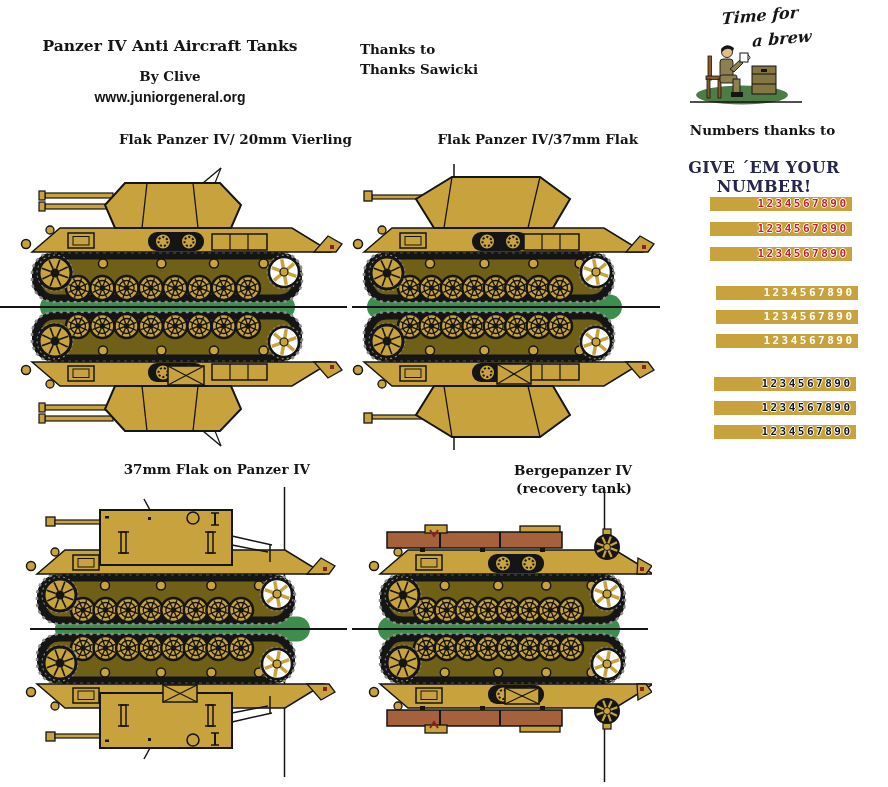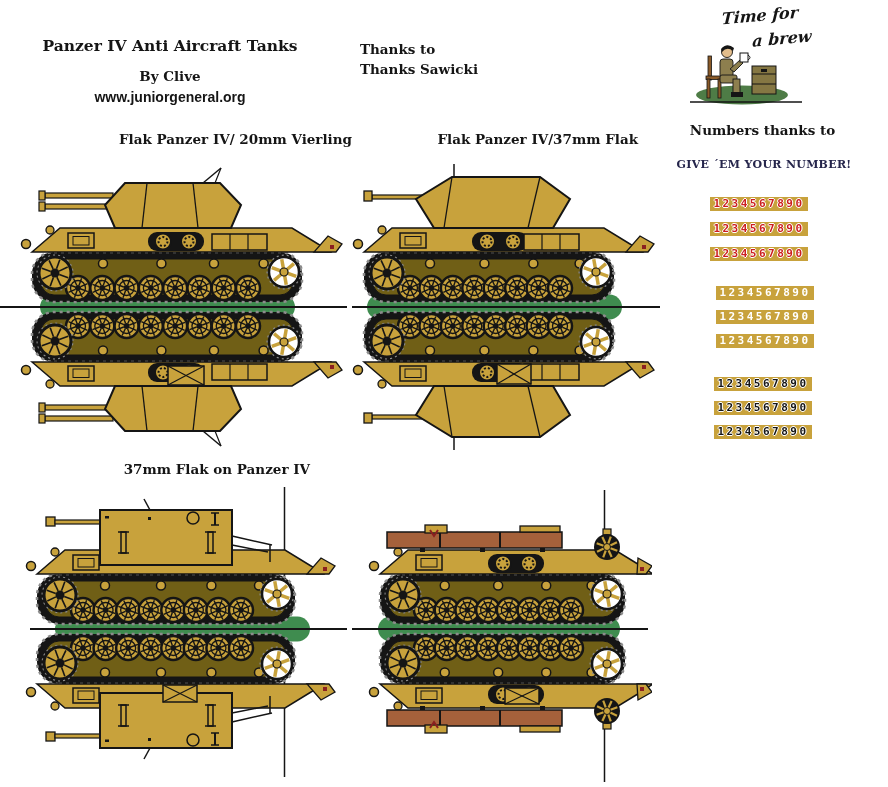--- a/index.html
+++ b/index.html
@@ -11,35 +11,35 @@
   .center{text-align:center;}
   .title{left:20px;top:36px;width:300px;font-size:15.5px;}
   .byline{left:20px;top:68px;width:300px;font-size:13.5px;}
   .url{left:20px;top:89px;width:300px;font-size:14px;}
   .thanks{left:360px;top:39px;width:200px;font-size:13.5px;line-height:20px;}
   .script{font-family:"DejaVu Serif","Liberation Serif",serif;font-style:italic;font-weight:bold;
           font-size:16px;transform:rotate(-5deg) skewX(-8deg);}
   .brew1{left:715px;top:6px;width:90px;text-align:center;}
   .brew2{left:742px;top:29px;width:80px;text-align:center;}
   .numcredit{left:680px;top:121px;width:165px;font-size:13.5px;line-height:18px;text-align:center;}
-  .cta{left:676px;top:158px;width:176px;font-size:11px;letter-spacing:0.3px;text-align:center;
+  .cta{left:676px;top:158px;width:176px;font-size:16px;letter-spacing:0.3px;text-align:center;
        color:var(--cta-color,#26264C);}
   .label{font-size:13.5px;text-align:right;}
   .lbl1{left:0px;top:131px;width:352px;}
   .lbl2{left:338px;top:131px;width:300px;}
   .lbl3{left:20px;top:461px;width:290px;}
   .lbl4{left:352px;top:461px;width:280px;line-height:18px;}
   .strips{position:absolute;display:flex;flex-direction:column;}
   #sg1{left:710px;top:197px;gap:11px;}
   #sg2{left:716px;top:286px;gap:10px;}
   #sg3{left:714px;top:377px;gap:10px;}
   .strip{width:98px;height:14px;line-height:14px;text-align:center;
          background:var(--strip-bg,#C8A23C);
          font-family:"DejaVu Sans Mono","Liberation Mono",monospace;
-         font-weight:bold;font-size:11px;letter-spacing:2.5px;}
+         font-weight:bold;font-size:11px;letter-spacing:2.5px;padding-left:44px;}
   .g1{color:var(--digit-red,#CC1F1F);
       text-shadow:1px 0 0 #fff,-1px 0 0 #fff,0 1px 0 #fff,0 -1px 0 #fff;}
   .g2{color:var(--digit-white,#fff);}
   .g3{color:var(--digit-black,#151515);
       text-shadow:1px 0 0 #fff,-1px 0 0 #fff,0 1px 0 #fff,0 -1px 0 #fff;}
   svg.tank{position:absolute;}
   #tank1{left:0px;top:160px;width:352px;height:300px;}
   #tank2{left:352px;top:160px;width:320px;height:300px;}
   #tank3{left:20px;top:480px;width:332px;height:307px;}
   #tank4{left:352px;top:485px;width:300px;height:302px;}
@@ -107,20 +107,24 @@
   </div>
   <div class="strips" id="sg3">
     <div class="strip g3">1234567890</div>
     <div class="strip g3">1234567890</div>
     <div class="strip g3">1234567890</div>
   </div>
 
   <div class="abs serif label lbl1 center">Flak Panzer IV/ 20mm Vierling</div>
   <div class="abs serif label lbl2 center">Flak Panzer IV/37mm Flak</div>
   <div class="abs serif label lbl3 center">37mm Flak on Panzer IV</div>
+  <div class="abs serif label lbl4 center">
+    <div>Bergepanzer IV</div>
+    <div>(recovery tank)</div>
+  </div>
 
   <svg id="tank1" class="tank" viewBox="0 160 352 300">
       <rect x="40" y="294.5" width="255" height="25" rx="12.5" fill="#3F8C4F"></rect>
       <g id="half0" transform="translate(0 307)">
         <rect x="32" y="-55" width="270" height="50" rx="22" fill="#151515"></rect>
         <rect x="32" y="-55" width="270" height="50" rx="22" fill="none" stroke="#8C8C8C" stroke-width="2.5" stroke-dasharray="3 4"></rect>
         <rect x="41" y="-48" width="252" height="36" rx="13" fill="#705F16" stroke="#151515"></rect>
         <circle cx="103" cy="-43.5" r="4.5" fill="#C8A23C" stroke="#151515" stroke-width="1.5"></circle>
         <circle cx="161.4" cy="-43.5" r="4.5" fill="#C8A23C" stroke="#151515" stroke-width="1.5"></circle>
         <circle cx="213.96" cy="-43.5" r="4.5" fill="#C8A23C" stroke="#151515" stroke-width="1.5"></circle>

